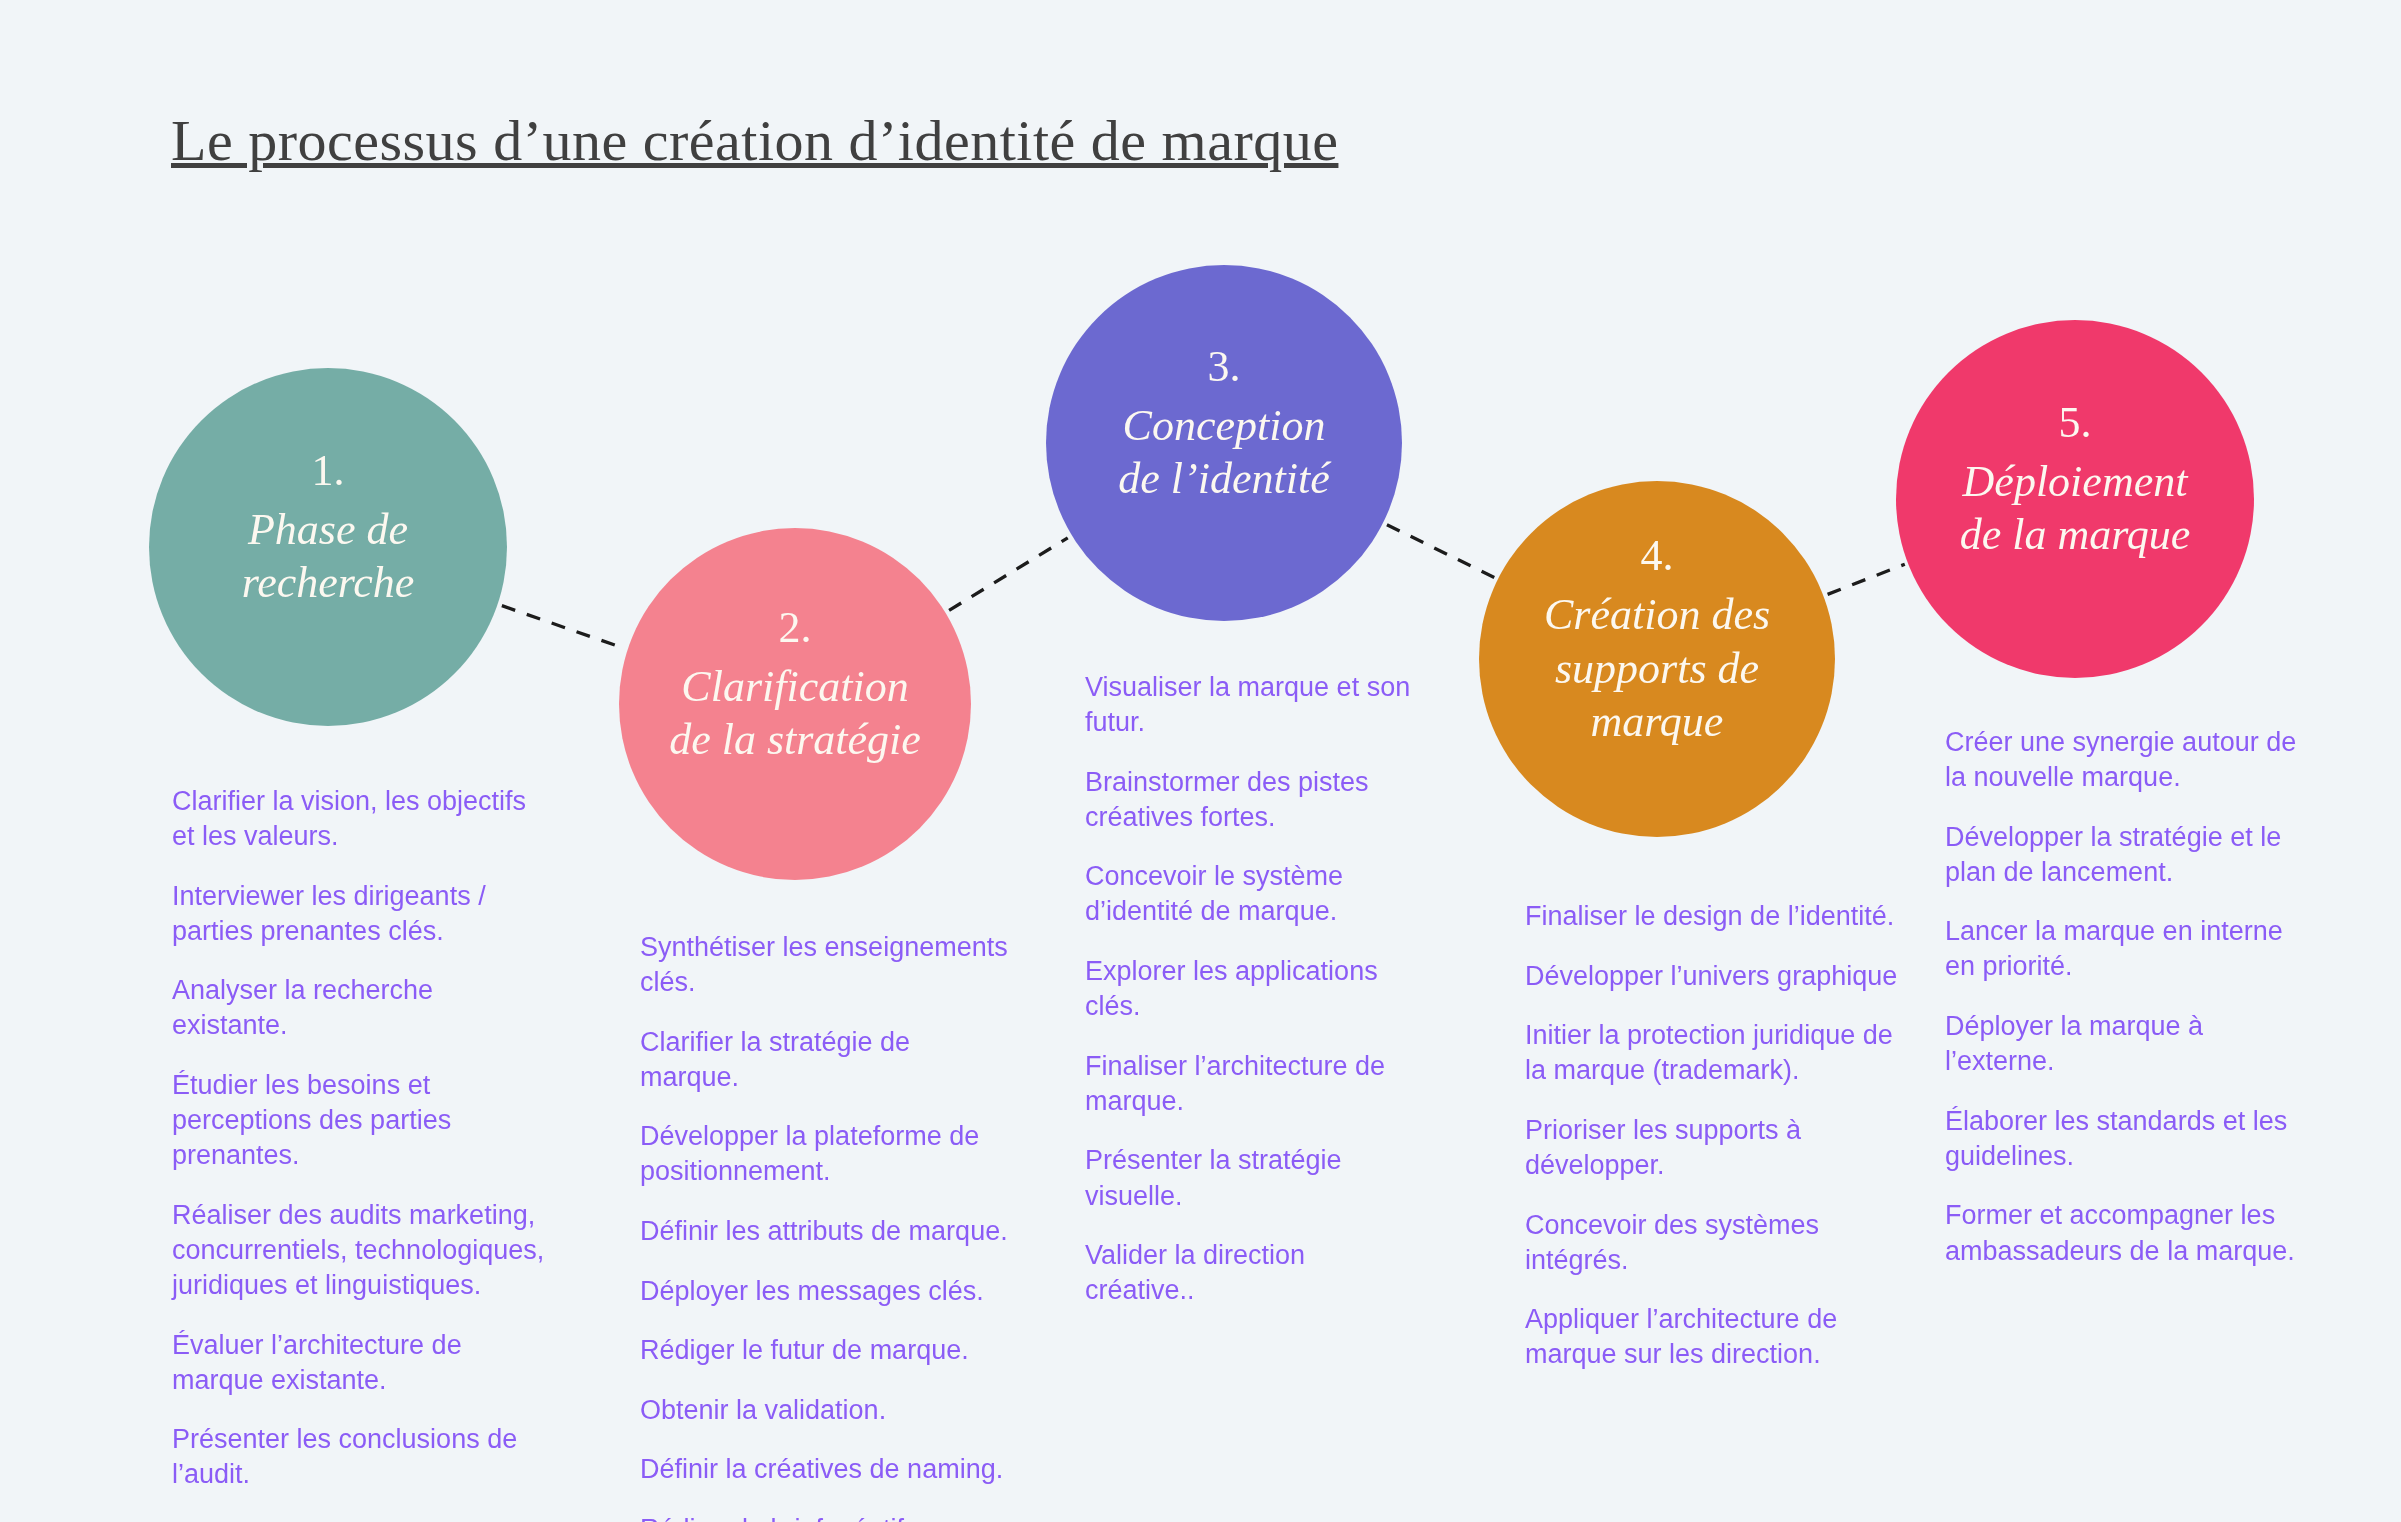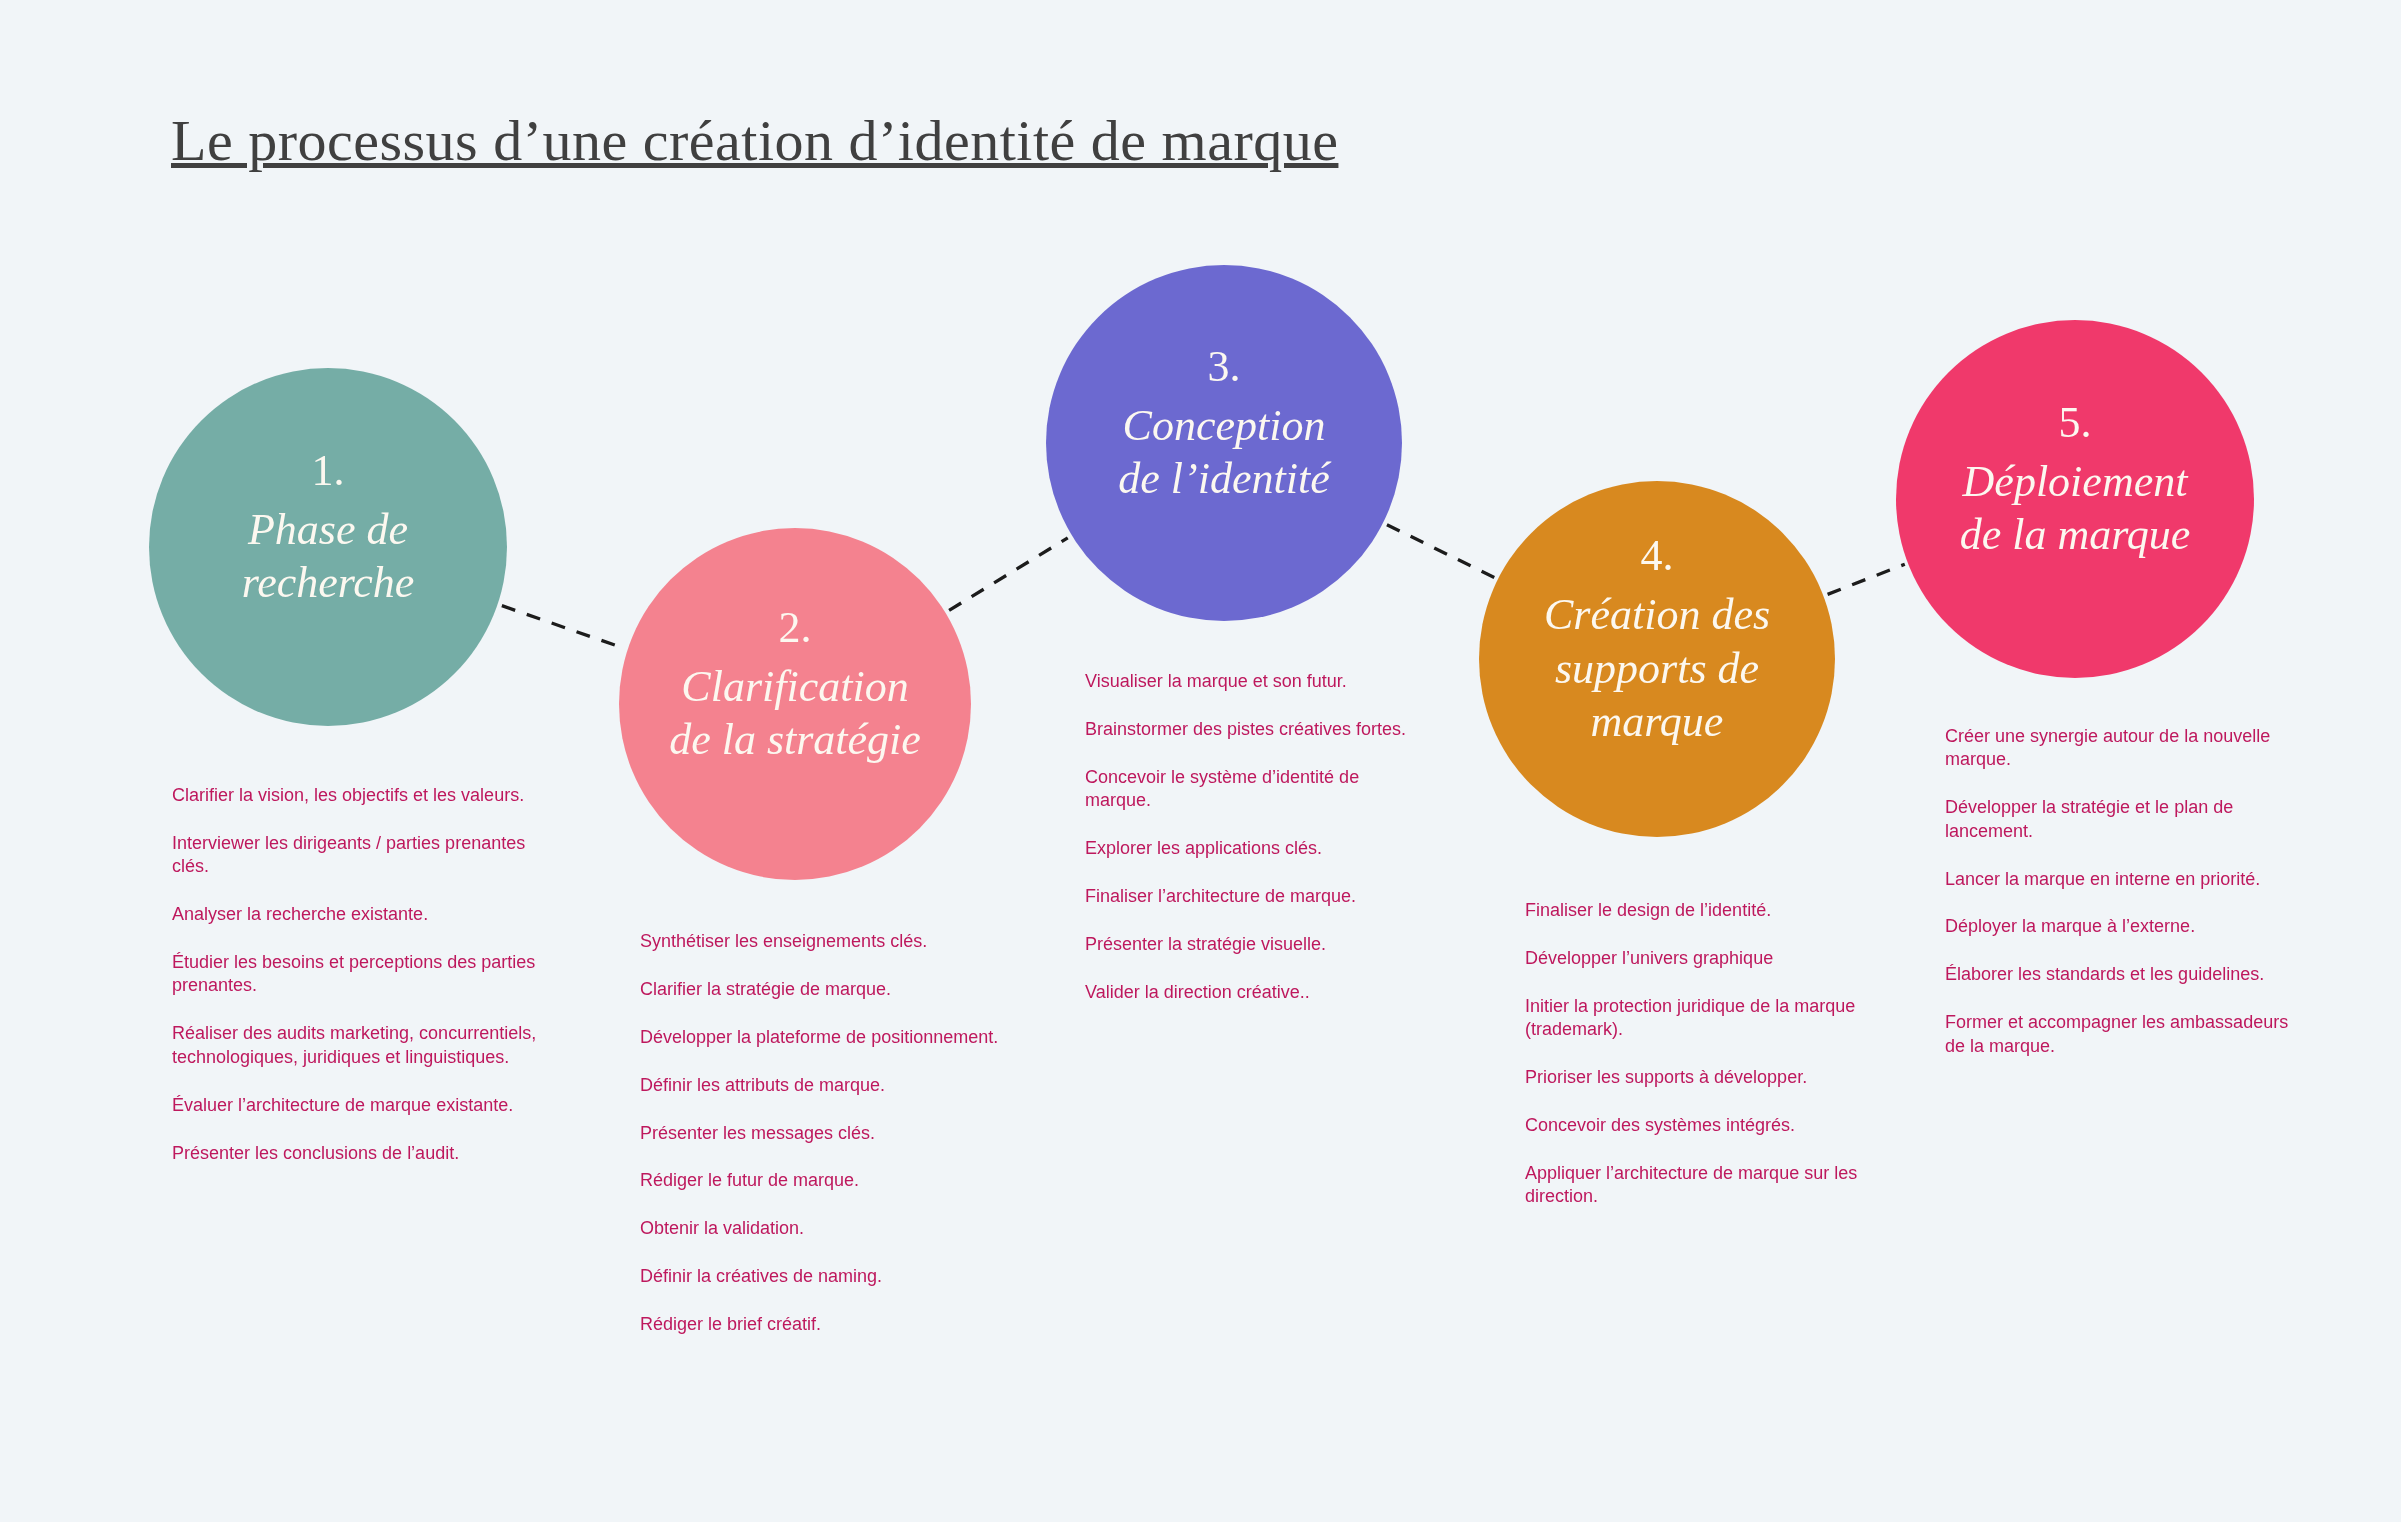--- a/index.html
+++ b/index.html
@@ -53,22 +53,22 @@
   }
   .step-name {
     display: block;
     font-size: 44px;
     line-height: 1.22;
     white-space: pre-line;
     font-style: italic;
   }
   .tasks {
     position: absolute;
-    color: #be185d;
-    font-size: 18px;
+    color: #8b5cf6;
+    font-size: 27px;
     line-height: 1.3;
   }
   .tasks p { margin: 0 0 24.5px 0; }
 </style>
 </head>
 <body>
 
 <div class="canvas">
 
   <h1 class="title" style="color: #404040; text-decoration: underline;">Le processus d’une création d’identité de marque</h1>
@@ -129,21 +129,21 @@
     <p>Réaliser des audits marketing, concurrentiels, technologiques, juridiques et linguistiques.</p>
     <p>Évaluer l’architecture de marque existante.</p>
     <p>Présenter les conclusions de l’audit.</p>
   </div>
 
   <div class="tasks" style="left:640px; top:930px; width:369px;">
     <p>Synthétiser les enseignements clés.</p>
     <p>Clarifier la stratégie de marque.</p>
     <p>Développer la plateforme de positionnement.</p>
     <p>Définir les attributs de marque.</p>
-    <p>Présenter les messages clés.</p>
+    <p>Déployer les messages clés.</p>
     <p>Rédiger le futur de marque.</p>
     <p>Obtenir la validation.</p>
     <p>Définir la créatives de naming.</p>
     <p>Rédiger le brief créatif.</p>
   </div>
 
   <div class="tasks" style="left:1085px; top:670px; width:331px;">
     <p>Visualiser la marque et son futur.</p>
     <p>Brainstormer des pistes créatives fortes.</p>
     <p>Concevoir le système d’identité de marque.</p>

